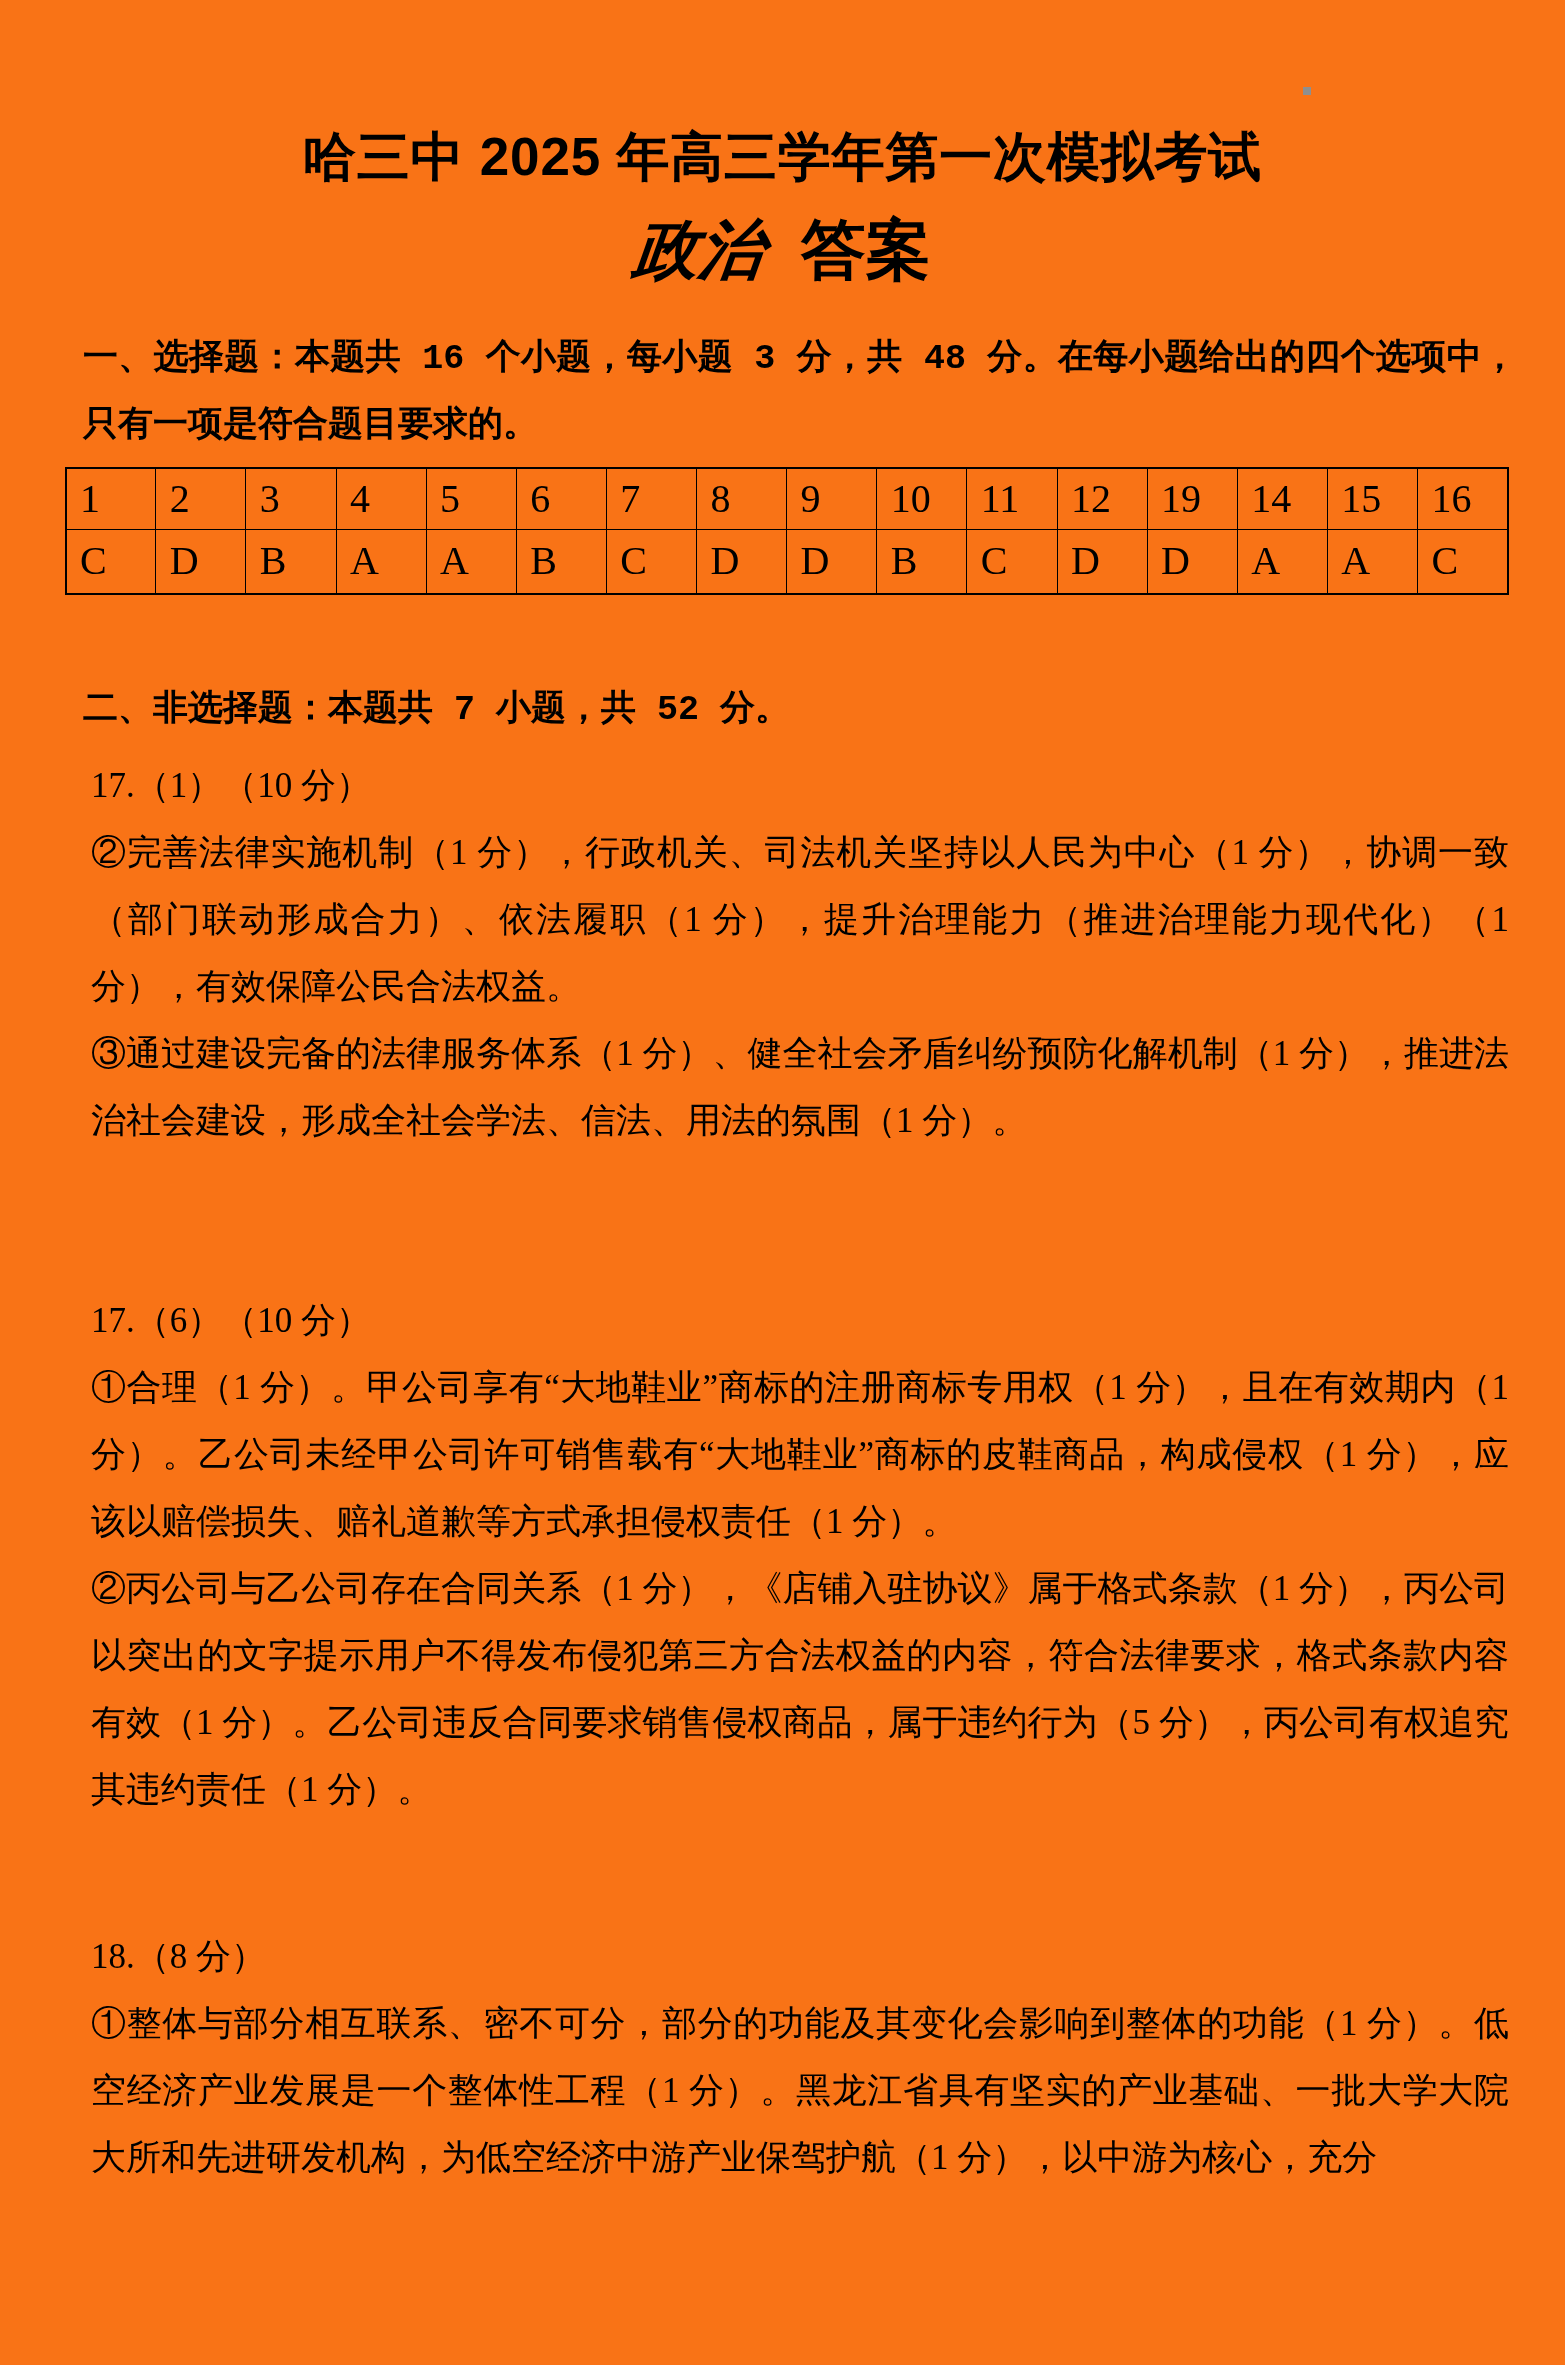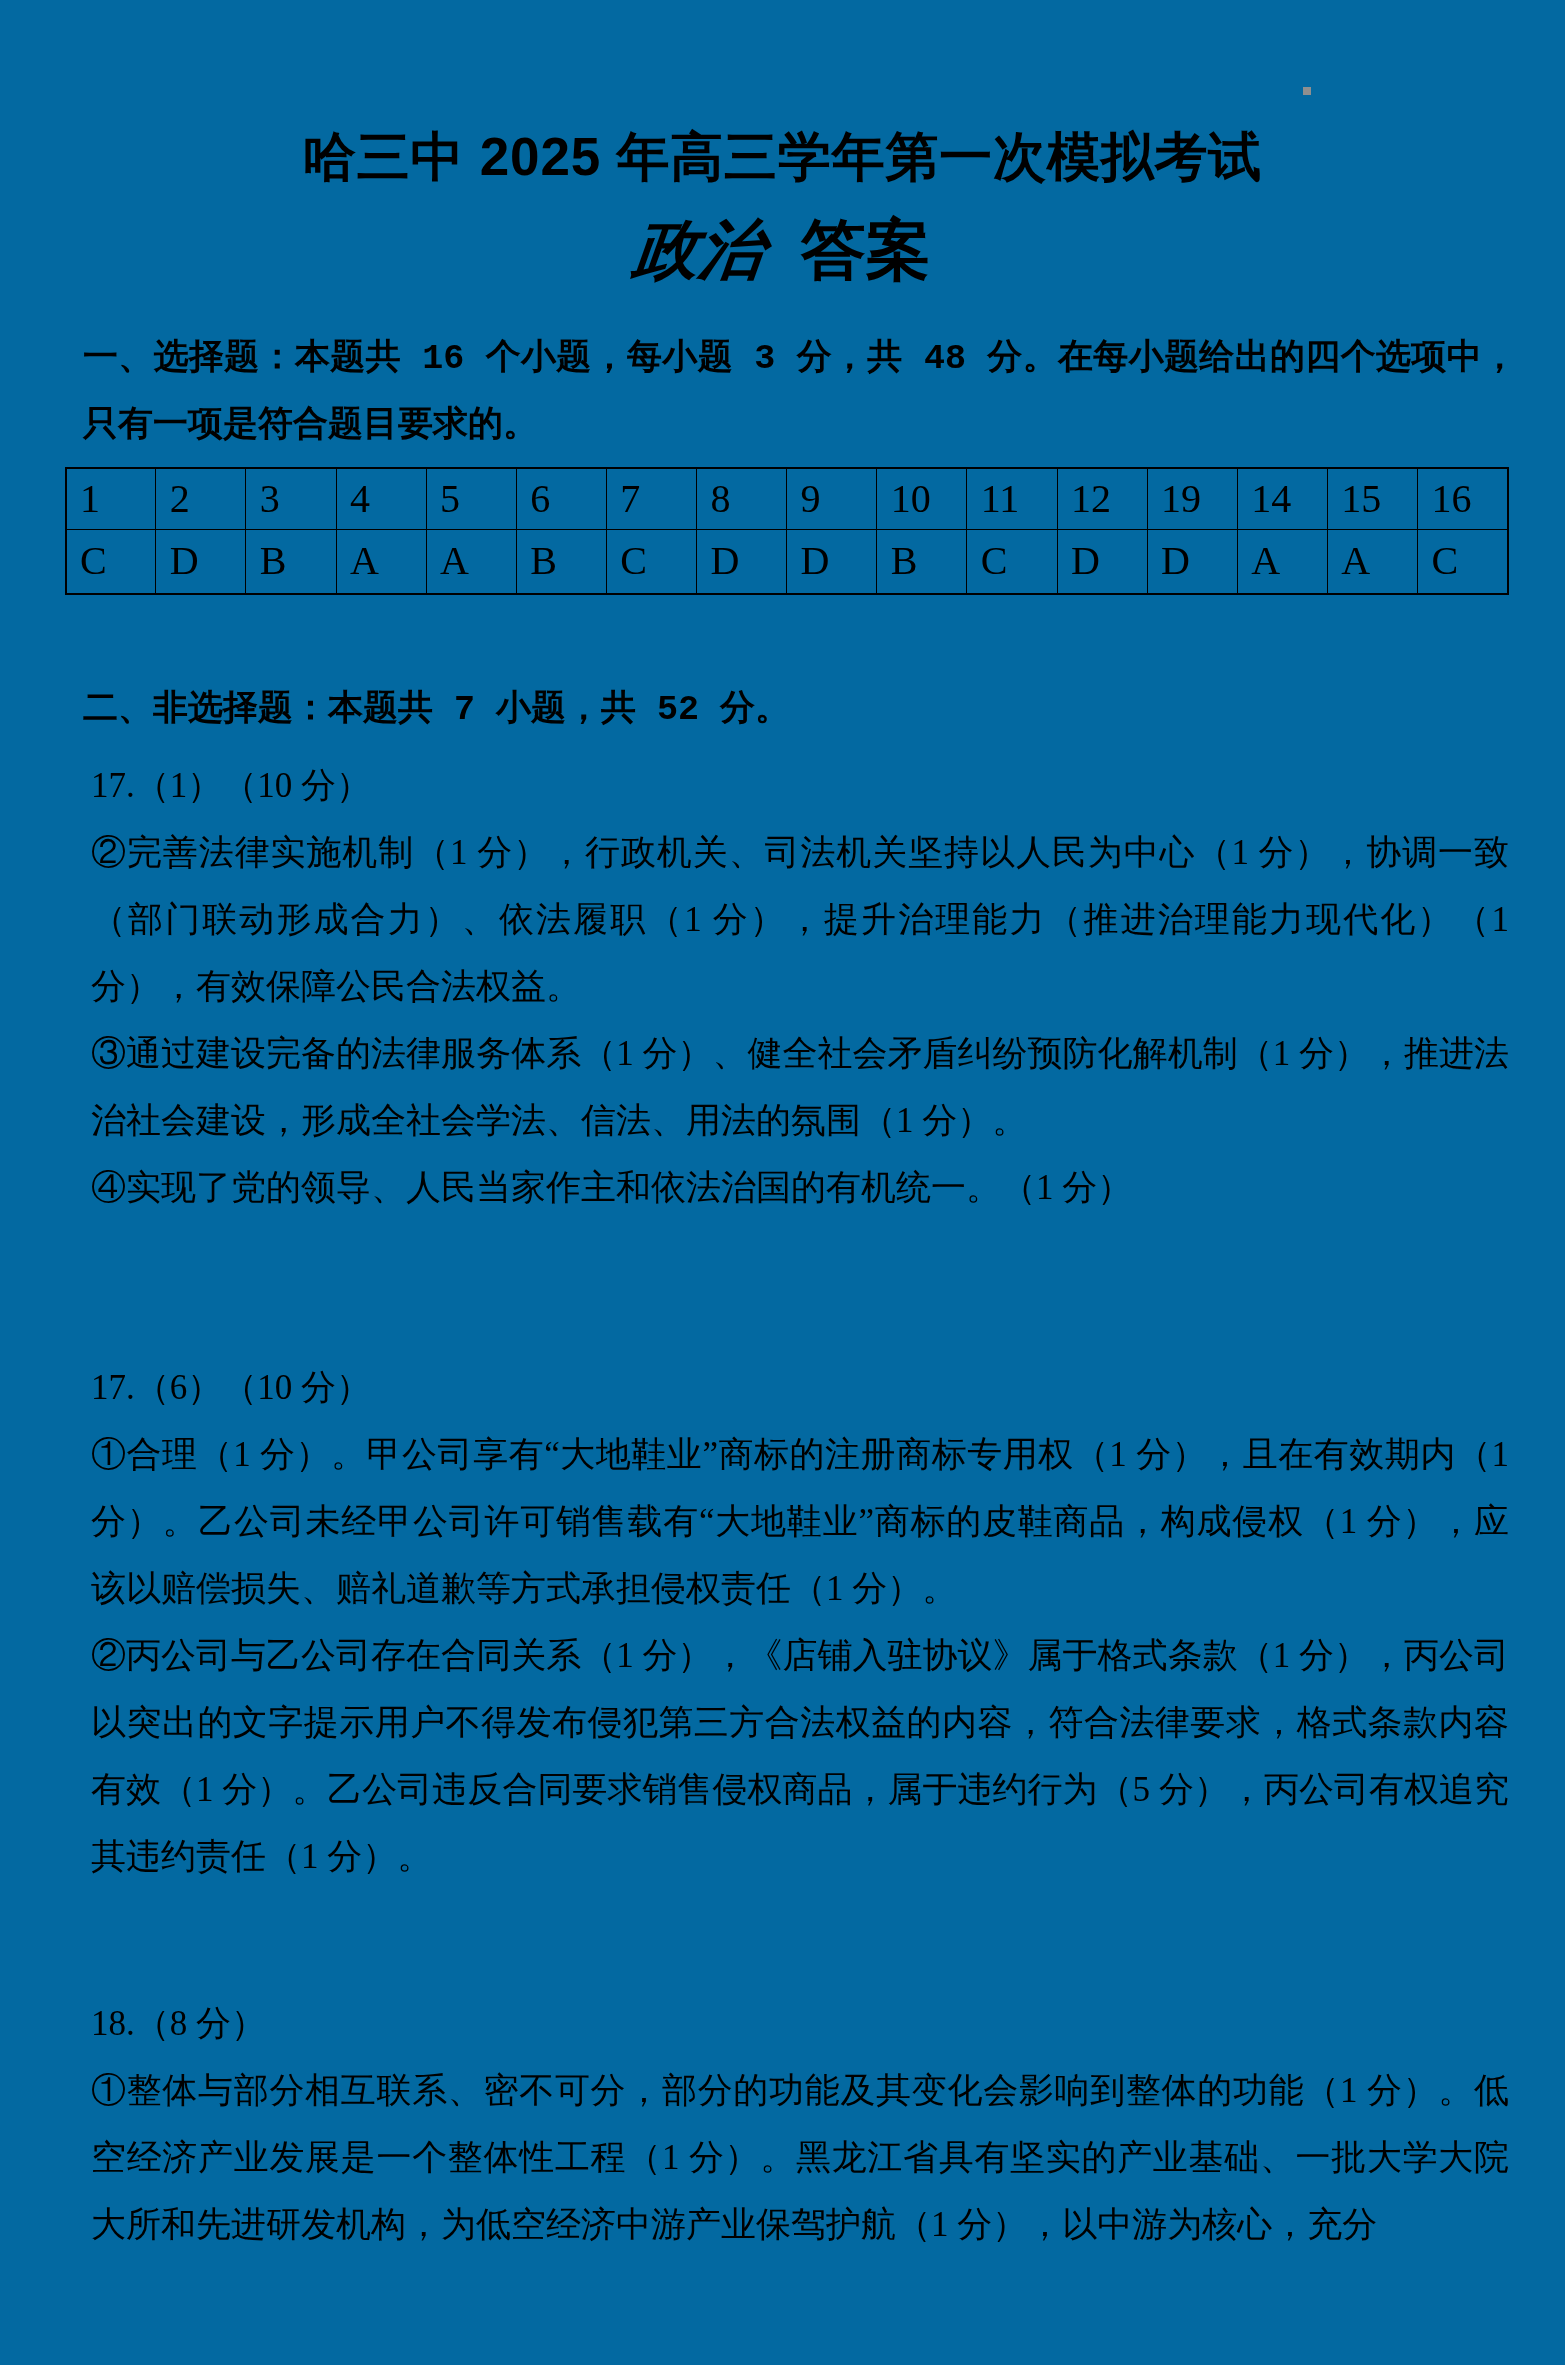--- a/index.html
+++ b/index.html
@@ -1,20 +1,20 @@
 <!DOCTYPE html>
 <html style="font-size:13.3px"><head>
 <meta charset="utf-8">
 <style>
   html, body { margin: 0; padding: 0; background: #e8e8e8; }
   .page {
     position: relative;
     width: 1565px;
     height: 2366px;
-    background: #0369a1;
+    background: #f97316;
     overflow: hidden;
     color: #000;
     font-family: "Liberation Serif", "DejaVu Serif", serif;
   }
   .scan-speck {
     position: absolute;
     left: 1303px;
     top: 87px;
     width: 7.5px;
     height: 7.5px;
@@ -148,21 +148,20 @@
         </tr>
       </tbody>
     </table>
 
     <p class="sec-heading second">二、非选择题：本题共 7 小题，共 52 分。</p>
 
     <div class="qblock">
       <p class="qlabel">17.（1）（10 分）</p>
       <p>②完善法律实施机制（1 分），行政机关、司法机关坚持以人民为中心（1 分），协调一致（部门联动形成合力）、依法履职（1 分），提升治理能力（推进治理能力现代化）（1 分），有效保障公民合法权益。</p>
       <p>③通过建设完备的法律服务体系（1 分）、健全社会矛盾纠纷预防化解机制（1 分），推进法治社会建设，形成全社会学法、信法、用法的氛围（1 分）。</p>
-      <p>④实现了党的领导、人民当家作主和依法治国的有机统一。（1 分）</p>
     </div>
 
     <div class="qblock gap-large">
       <p class="qlabel">17.（6）（10 分）</p>
       <p>①合理（1 分）。甲公司享有“大地鞋业”商标的注册商标专用权（1 分），且在有效期内（1 分）。乙公司未经甲公司许可销售载有“大地鞋业”商标的皮鞋商品，构成侵权（1 分），应该以赔偿损失、赔礼道歉等方式承担侵权责任（1 分）。</p>
       <p>②丙公司与乙公司存在合同关系（1 分），《店铺入驻协议》属于格式条款（1 分），丙公司以突出的文字提示用户不得发布侵犯第三方合法权益的内容，符合法律要求，格式条款内容有效（1 分）。乙公司违反合同要求销售侵权商品，属于违约行为（5 分），丙公司有权追究其违约责任（1 分）。</p>
     </div>
 
     <div class="qblock gap-medium">
       <p class="qlabel">18.（8 分）</p>

